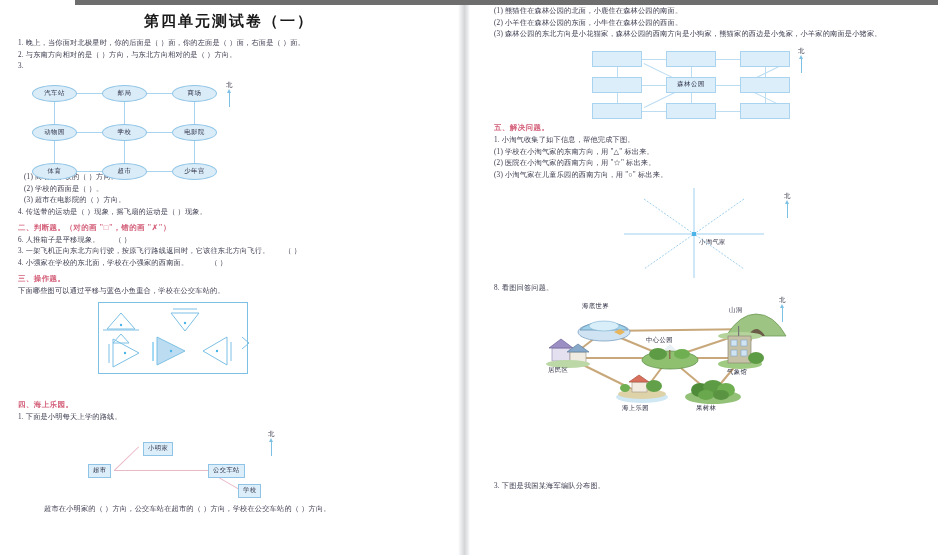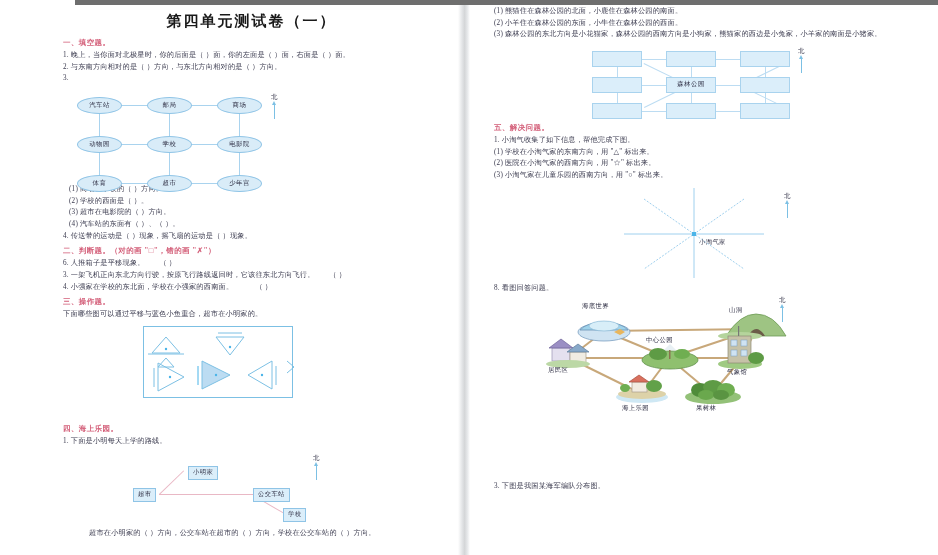--- a/index.html
+++ b/index.html
@@ -15,21 +15,21 @@
   .topbar {
     position:absolute; left:75px; top:0; width:863px; height:5px;
     background:#6e6e6e; z-index:30;
   }
   .gutter {
     position:absolute; left:458px; top:0; width:12px; height:555px;
     background: linear-gradient(to right,#ffffff 0%, #e2e4e6 35%, #d4d6d8 55%, #e8eaec 80%, #ffffff 100%);
     z-index:20;
   }
   .page { position:relative; height:555px; background:#fff; }
-  .page-left { width:458px;padding-left:45px; }
+  .page-left { width:458px; }
   .page-right { width:468px; margin-left:12px; }
 
   
   .title {
     text-align:center; font-size:15px; letter-spacing:2px;
     color:#1a1a1a; font-weight:600; margin:12px 0 7px 0;
     font-family:"Liberation Serif","DejaVu Serif",serif;
   }
   .sec-head {
     color:#d4607a; font-size:7.5px; letter-spacing:.4px;
@@ -105,21 +105,20 @@
 <div class="topbar"></div>
 
 <div class="viewer">
 
   <div class="page page-left">
 
     <div class="title">第四单元测试卷（一）</div>
 
     <div class="content">
 
-      <div class="sec-head">一、填空题。</div>
       <p class="line">1. 晚上，当你面对北极星时，你的后面是（      ）面，你的左面是（      ）面，右面是（      ）面。</p>
       <p class="line">2. 与东南方向相对的是（      ）方向，与东北方向相对的是（      ）方向。</p>
       <p class="line">3.</p>
 
       <div class="grid-ellipse">
 
         <div class="gl" style="left:36px;  top:27px; width:1px; height:22px;"></div>
         <div class="gl" style="left:106px; top:27px; width:1px; height:22px;"></div>
         <div class="gl" style="left:176px; top:27px; width:1px; height:22px;"></div>
         <div class="gl" style="left:36px;  top:66px; width:1px; height:22px;"></div>
@@ -147,30 +146,29 @@
 
         <div class="north" style="left:208px; top:6px;">
           <span>北</span>
           <span class="arw"></span>
         </div>
       </div>
 
       <p class="line pad">(1) 商场在学校的（      ）方向。</p>
       <p class="line pad">(2) 学校的西面是（      ）。</p>
       <p class="line pad">(3) 超市在电影院的（      ）方向。</p>
-      <p class="line pad">(4) 汽车站的东面有（      ）、（      ）。</p>
       <p class="line">4. 传送带的运动是（      ）现象，摇飞扇的运动是（      ）现象。</p>
 
       <div class="sec-head">二、判断题。（对的画 "□"，错的画 "✗"）</div>
       <p class="line">6. 人推箱子是平移现象。　　（      ）</p>
       <p class="line">3. 一架飞机正向东北方向行驶，按原飞行路线返回时，它该往东北方向飞行。　　（      ）</p>
       <p class="line">4. 小强家在学校的东北面，学校在小强家的西南面。　　　（      ）</p>
 
       <div class="sec-head">三、操作题。</div>
-      <p class="line">下面哪些图可以通过平移与蓝色小鱼重合，超市在小明家的。</p>
+      <p class="line">下面哪些图可以通过平移与蓝色小鱼重合，学校在公交车站的。</p>
 
       <div class="tri-box">
         <svg width="150" height="72" viewBox="0 0 150 72">
           <g stroke="#7cc0e4" fill="none" stroke-width="1">
 
             <path d="M8 26 L22 10 L36 26 Z"></path>
             <path d="M4 27 L40 27"></path>
             <path d="M14 40 L22 31 L30 40 Z"></path>
             <circle cx="22" cy="22" r="1.2" fill="#4ab4e8" stroke="none"></circle>
 

